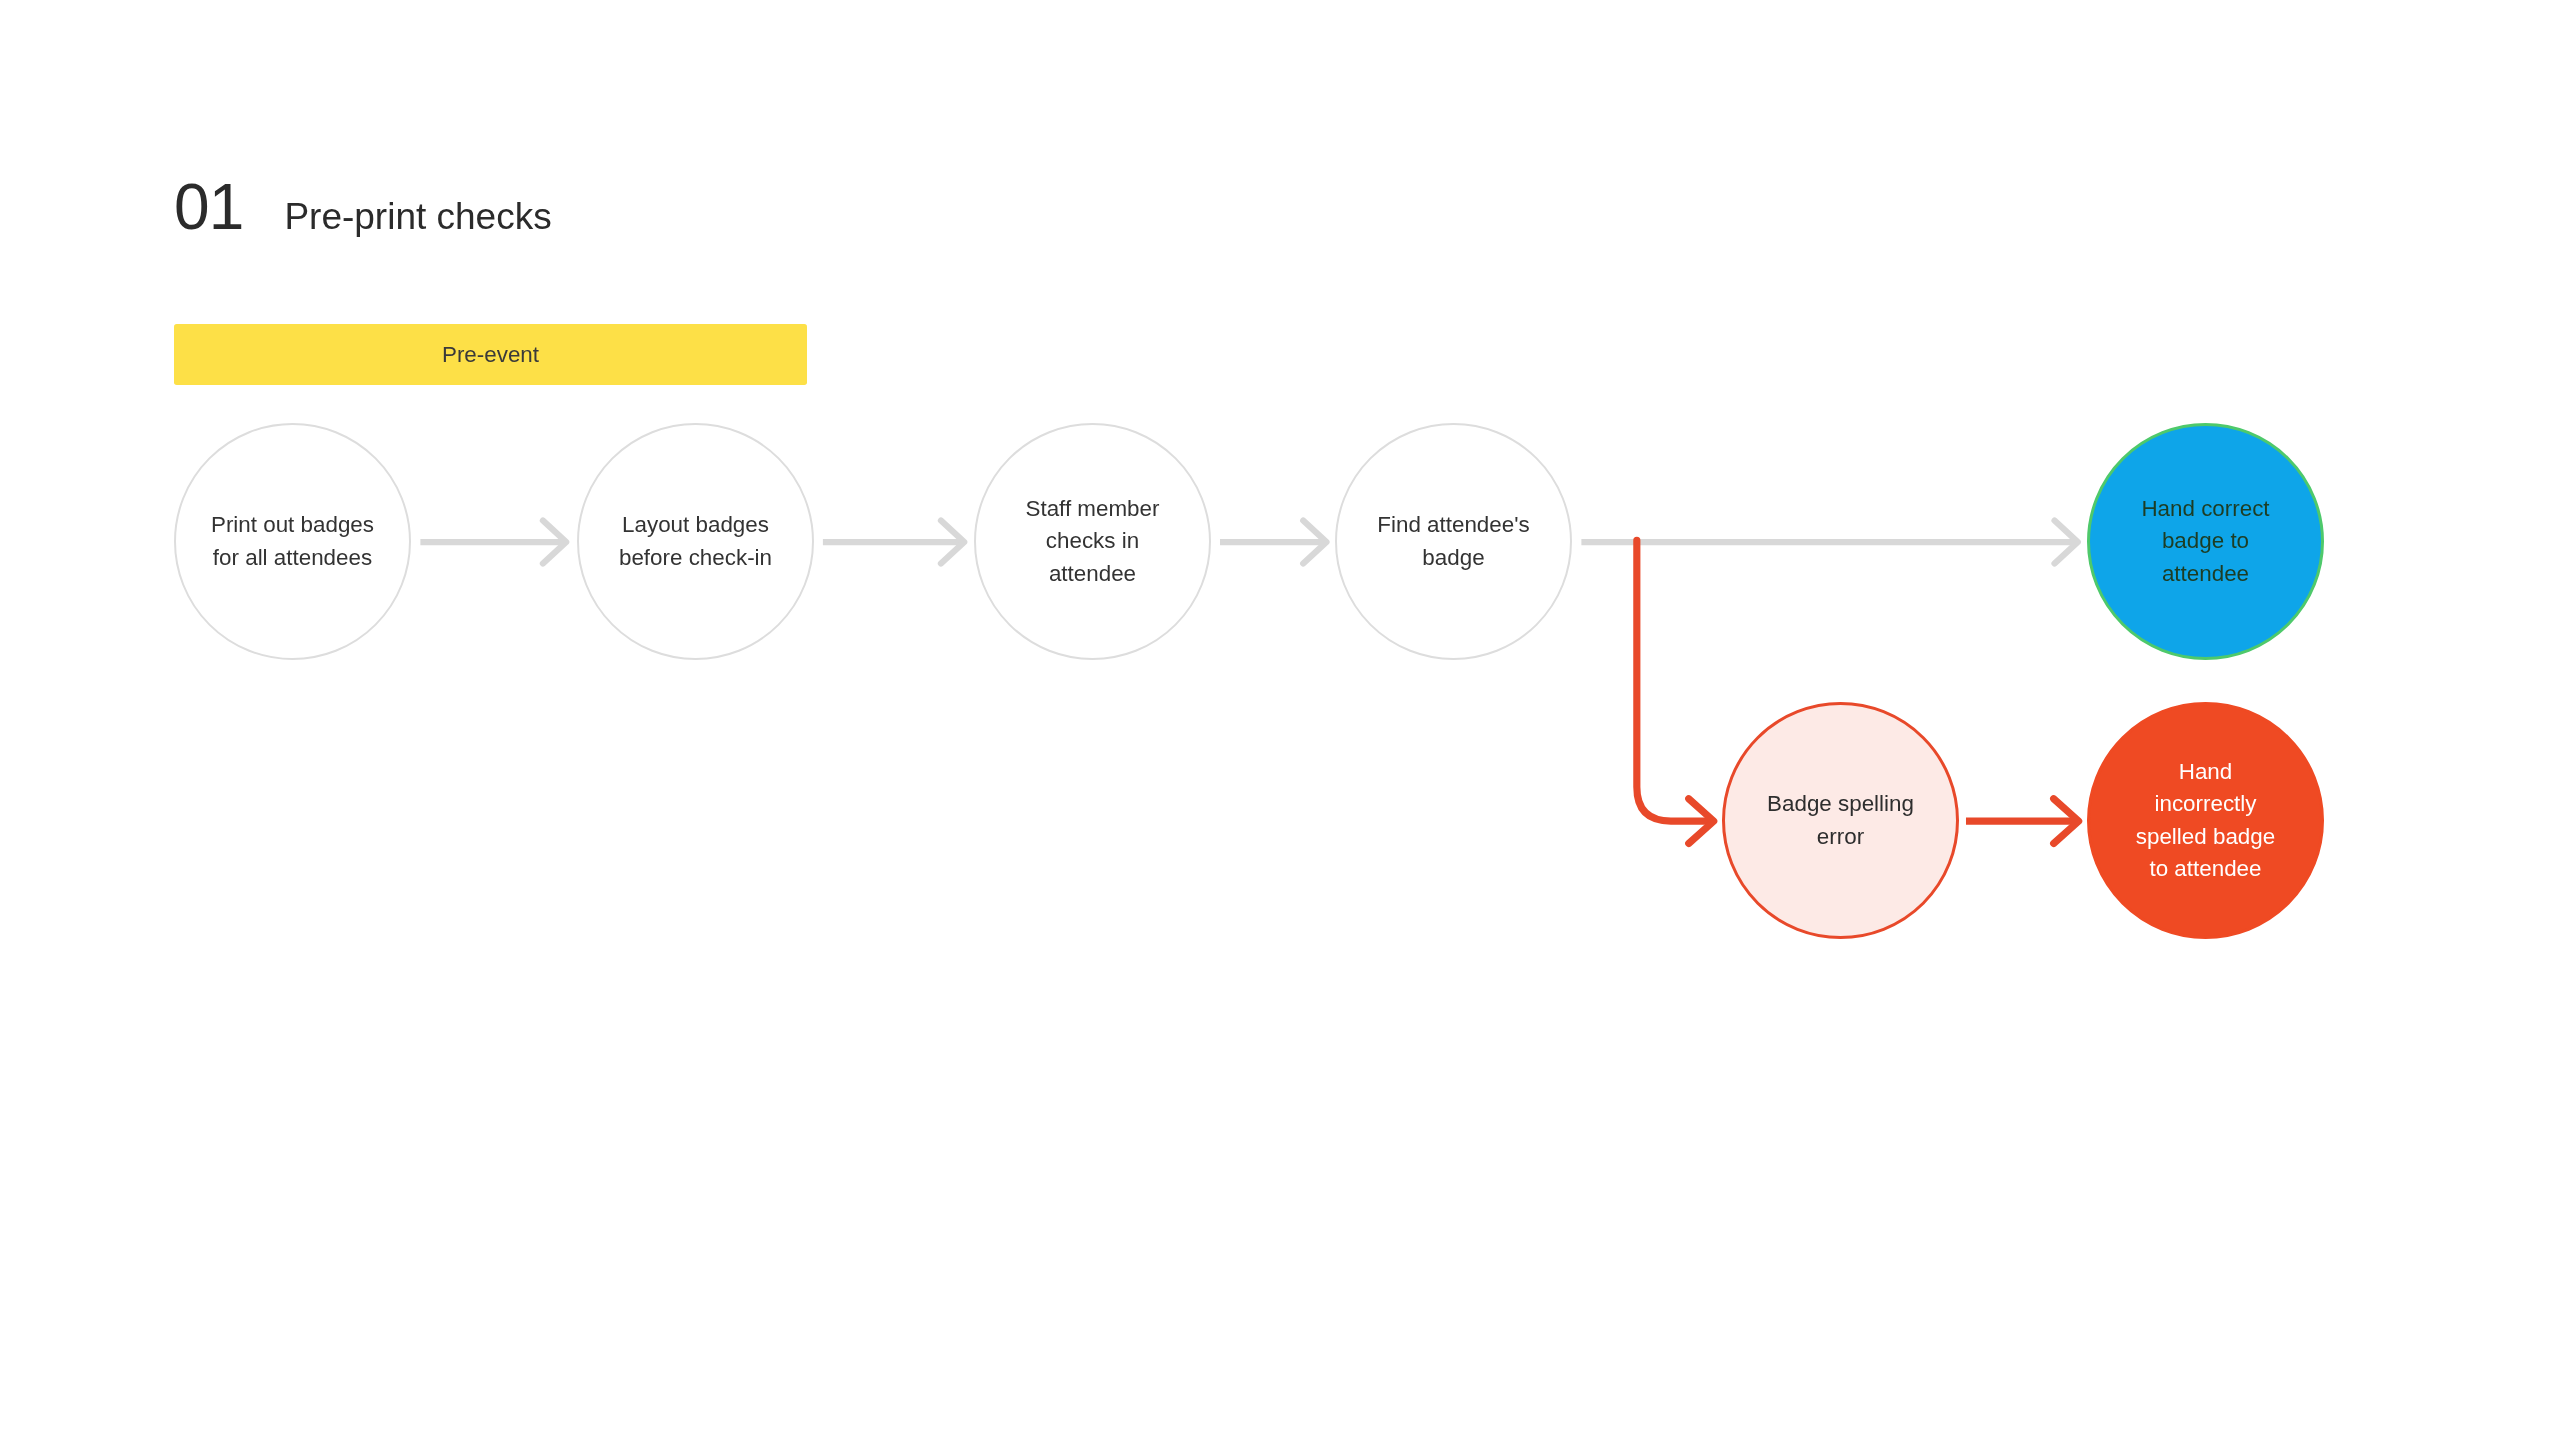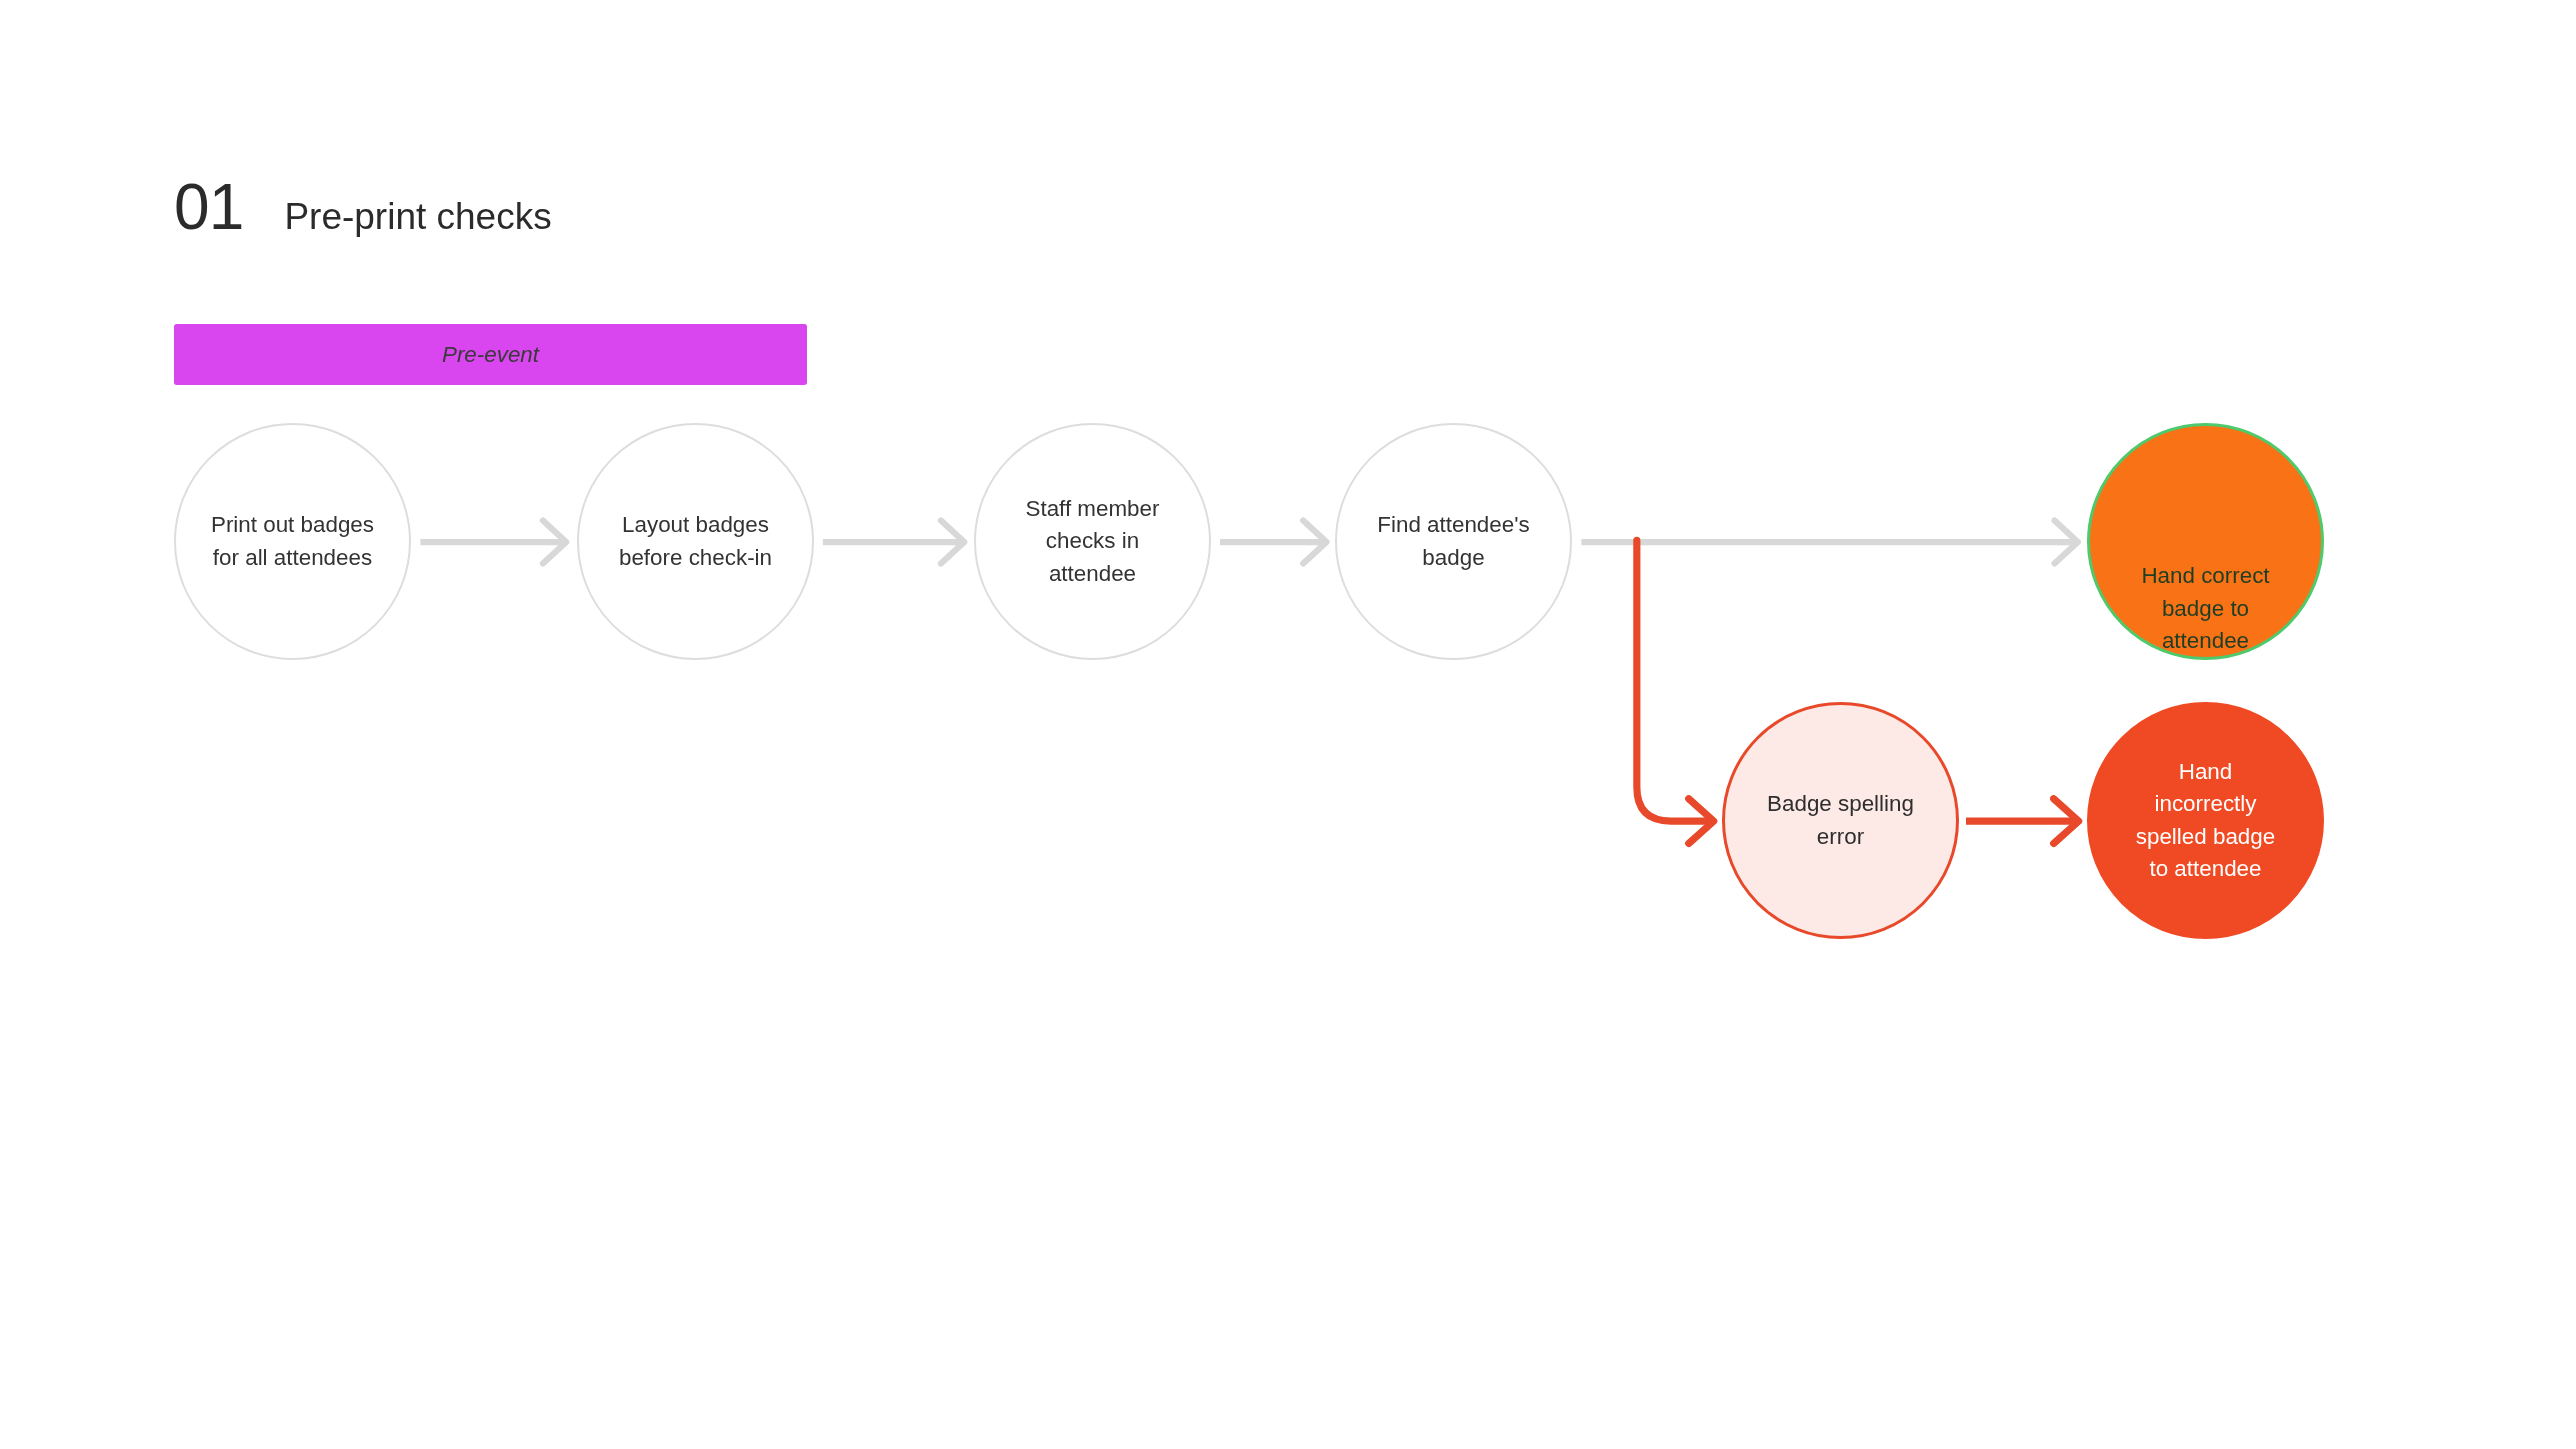--- a/index.html
+++ b/index.html
@@ -20,22 +20,22 @@
     font-size:64px; font-weight:400; color:#2b2b2b;
     letter-spacing:-0.9px; line-height:1;
   }
   .title-text {
     font-size:37px; font-weight:400; color:#2b2b2b; line-height:1;
   }
 
   
   .phase-bar {
     position:absolute; height:61px;
-    background:#d946ef; border-radius:2.7px;
-    display:flex; align-items:center; justify-content:center;font-style:italic;
+    background:#fde047; border-radius:2.7px;
+    display:flex; align-items:center; justify-content:center;
   }
   .phase-bar span {
     font-size:22.4px; color:#3a3a3a; font-weight:400;
   }
   #phase-0 { left:174px;  top:324px; width:633px; }
   #phase-1 { left:974px; top:324px; width:1350px; }
 
   
   .node {
     position:absolute; border-radius:50%;
@@ -45,21 +45,21 @@
   .node .node-label {
     font-size:22.4px; line-height:1.44; padding:0 23px;
     white-space:pre-line;
   }
   .node-plain {
     background:#ffffff; border:2.7px solid #dddddd;
   }
   .node-plain .node-label { color:#333333; }
 
   .node-success {
-    background:#f97316; border:3.6px solid #4ec96b;align-items:flex-end;
+    background:#0ea5e9; border:3.6px solid #4ec96b;
   }
   .node-success .node-label { color:#1d3d24; }
 
   .node-error-soft {
     background:#fdeae6; border:3.6px solid #e8492a;
   }
   .node-error-soft .node-label { color:#2e2e2e; }
 
   .node-error-solid {
     background:#ef4a23; border:3.6px solid #ef4a23;

